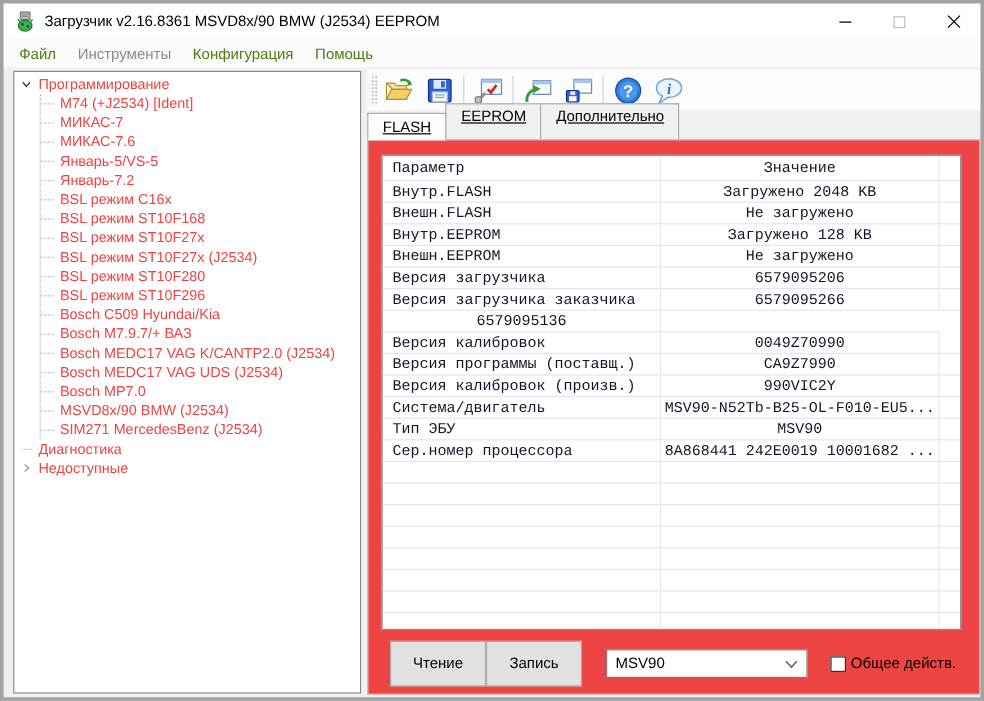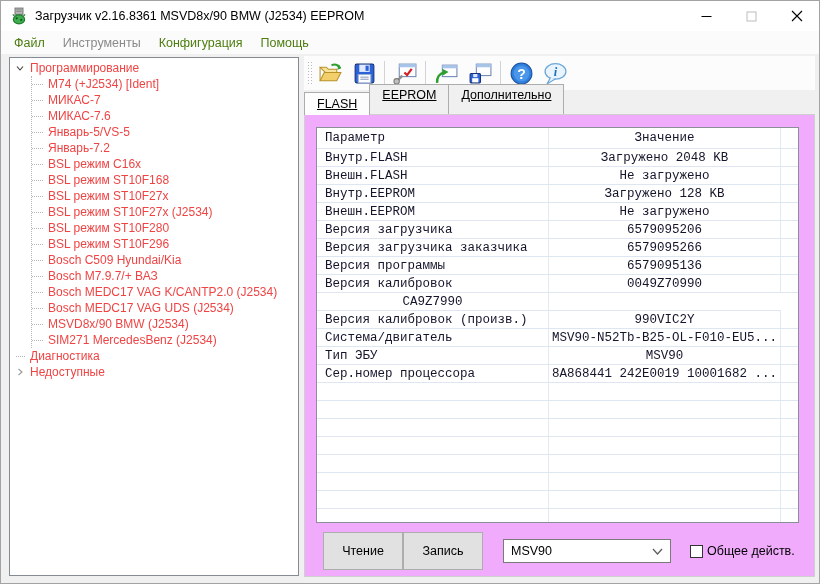--- a/index.html
+++ b/index.html
@@ -1,21 +1,21 @@
 <!DOCTYPE html>
 <html><head>
 <meta charset="utf-8">
 <style>
   * { margin:0; padding:0; box-sizing:border-box; }
   html,body { background:#555; }
   body { font-family:"Liberation Sans", sans-serif; }
 
   .window {
     position:relative; width:820px; height:584px;
-    background:#f0f0f0; border:1px solid #a3a3a3; overflow:hidden;padding-left:41px;
+    background:#f0f0f0; border:3px solid #a3a3a3; overflow:hidden;padding-left:41px;
   }
 
   
   .titlebar { position:absolute; left:0; top:0; right:0; height:30px;
     background:#ffffff; display:flex; align-items:center; padding-left:9px; }
   .titlebar .app-icon { width:18px; height:18px; flex:0 0 auto; }
   .titlebar .title { margin-left:7px; font-size:12.5px; color:#000; white-space:nowrap; }
   .win-controls { margin-left:auto; display:flex; height:30px; }
   .win-btn { width:45px; height:30px; display:flex; align-items:center; justify-content:center; }
   .win-btn svg { display:block; }
@@ -49,21 +49,21 @@
   .tb-btn { width:34px; height:30px; display:flex; align-items:center; justify-content:center; }
   .tb-btn svg { width:25px; height:25px; display:block; }
   .tb-sep { width:1px; height:24px; background:#d4d4d4; margin:0 3px; }
 
   .tabstrip { position:absolute; left:0; top:36px; height:23px; display:flex; align-items:flex-end;text-decoration:underline; }
   .tab { font-size:12.5px; color:#000; padding:3px 12px 4px 12px; height:31px;
     background:#f0f0f0; border:1px solid #acacac; border-bottom:none; margin-right:-1px; }
   .tab.active { background:#fdfdfd; height:23px; padding-top:4px; position:relative; z-index:2; }
 
   .tabpage { position:absolute; left:0; top:58px; right:0; bottom:0;
-    background:#f0abfc; border:1px solid #cfcfcf; }
+    background:#ef4444; border:1px solid #cfcfcf; }
 
   
   .grid { position:absolute; left:11px; top:12px; width:483px; height:396px;
     background:#ffffff; border:1px solid #8a9097; overflow:hidden;
     font-family:"Liberation Mono", monospace; font-size:12.5px; color:#14142a; }
   .trow { display:grid; grid-template-columns:232px 232px 1fr; }
   .trow > div { border-right:1px solid #e3e9f3; border-bottom:1px solid #dee6f1;
     display:flex; align-items:center; overflow:hidden; white-space:nowrap; }
   .trow > div:last-child { border-right:none; }
   .trow .c-param { padding-left:8px; }
@@ -177,20 +177,23 @@
         <div class="tree-row">
           <span class="tree-label">Bosch M7.9.7/+ ВАЗ</span>
         </div>
         <div class="tree-row">
           <span class="tree-label">Bosch MEDC17 VAG K/CANTP2.0 (J2534)</span>
         </div>
         <div class="tree-row">
           <span class="tree-label">Bosch MEDC17 VAG UDS (J2534)</span>
         </div>
         <div class="tree-row">
+          <span class="tree-label">Bosch MP7.0</span>
+        </div>
+        <div class="tree-row">
           <span class="tree-label">MSVD8x/90 BMW (J2534)</span>
         </div>
         <div class="tree-row">
           <span class="tree-label">SIM271 MercedesBenz (J2534)</span>
         </div>
       </div>
       <div class="tree-row">
         <span class="root-stub"></span>
         <span class="tree-label">Диагностика</span>
       </div>
@@ -314,30 +317,30 @@
             <div class="c-param">Версия загрузчика</div>
             <div class="c-value">6579095206</div>
             <div></div>
           </div>
           <div class="trow body">
             <div class="c-param">Версия загрузчика заказчика</div>
             <div class="c-value">6579095266</div>
             <div></div>
           </div>
           <div class="trow body">
-            <div class="c-param">Версия программы</div>
             <div class="c-value">6579095136</div>
             <div></div>
           </div>
           <div class="trow body">
             <div class="c-param">Версия калибровок</div>
             <div class="c-value">0049Z70990</div>
             <div></div>
           </div>
           <div class="trow body">
+            <div class="c-param">Версия программы (поставщ.)</div>
             <div class="c-value">CA9Z7990</div>
             <div></div>
           </div>
           <div class="trow body">
             <div class="c-param">Версия калибровок (произв.)</div>
             <div class="c-value">990VIC2Y</div>
             <div></div>
           </div>
           <div class="trow body">
             <div class="c-param">Система/двигатель</div>

